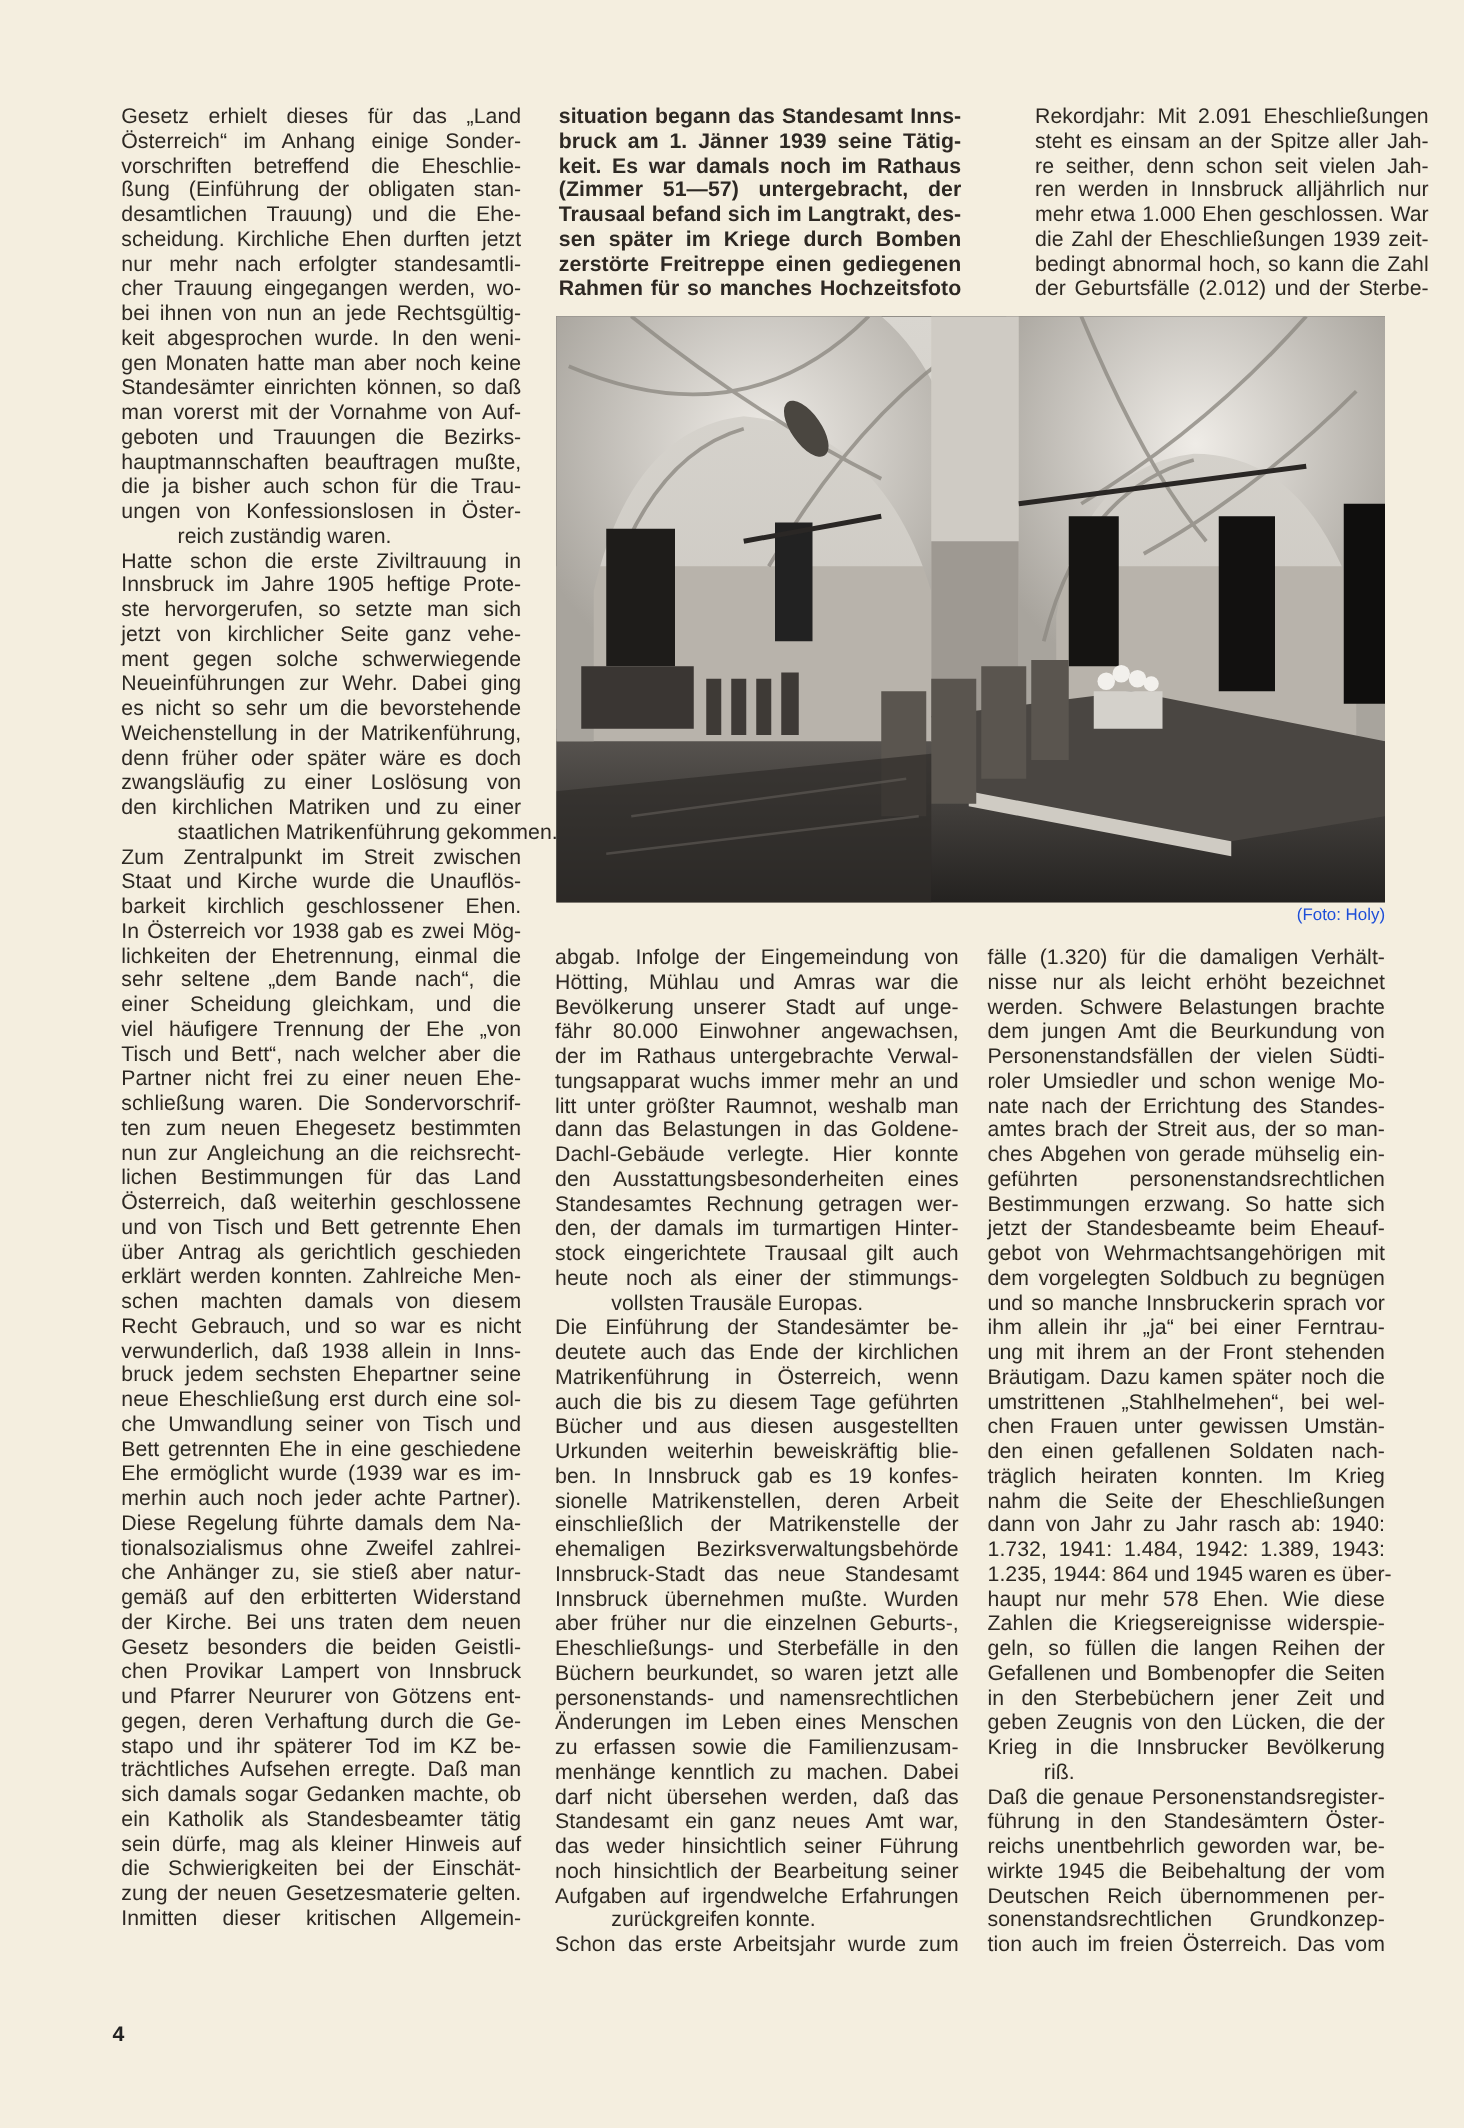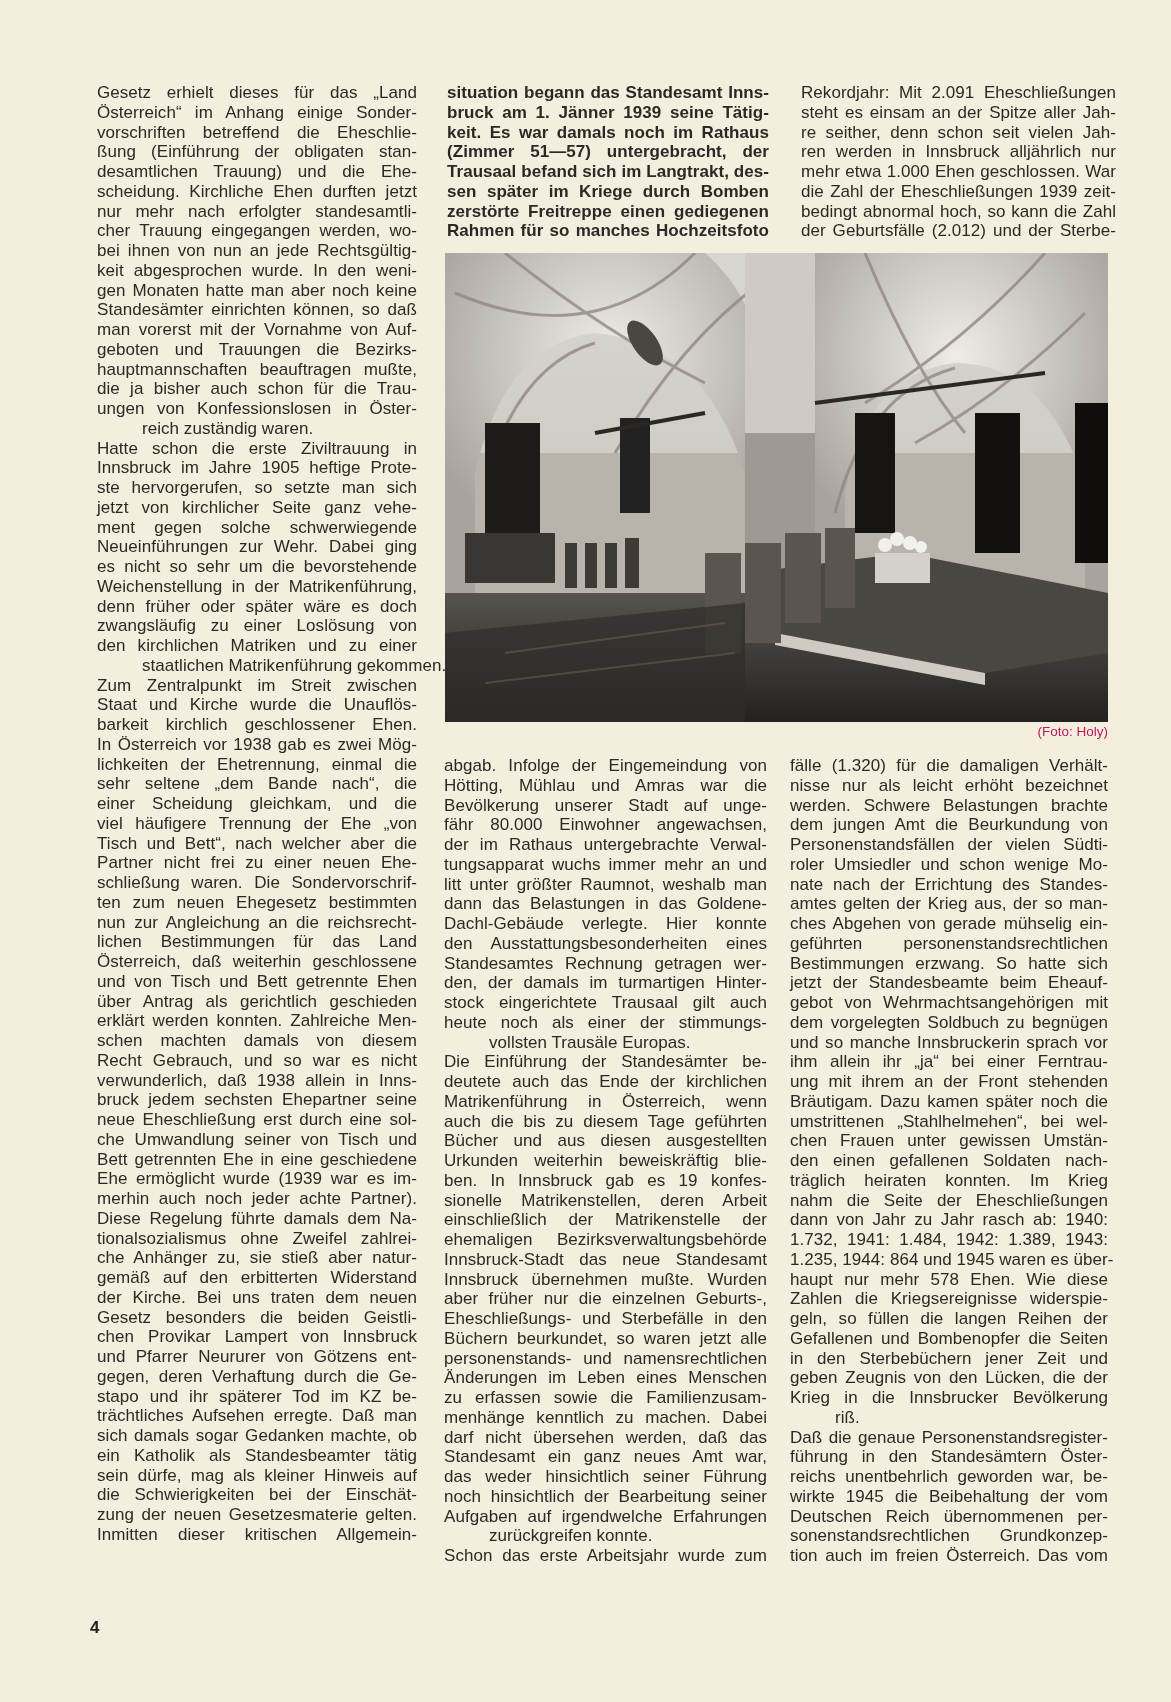--- a/index.html
+++ b/index.html
@@ -23,39 +23,39 @@
       display: block;
       white-space: nowrap;
       text-align: justify;
       text-align-last: justify;
       height: 19.75px;
       overflow: visible;
     }
     .col .ln.last { text-align-last: left; margin-left: 45px; }
     #col1 { left: 97px; top: 83px; width: 320px; }
     #col2top { left: 447px; top: 83px; width: 322px; font-weight: bold; }
-    #col3top { left: 801px; top: 83px; width: 315px; }
+    #col3top { left: 828px; top: 83px; width: 315px; }
     #col2bot { left: 444px; top: 756px; width: 323px; }
     #col3bot { left: 790px; top: 756px; width: 318px; }
 
     .photo {
       position: absolute;
       left: 445px; top: 253px;
       width: 663px; height: 469px;
       background: #2a2725;
       overflow: hidden;
     }
     .photo svg { display: block; }
     .caption {
       position: absolute;
       left: 940px; top: 724px;
       width: 168px;
       text-align: right;
       font-size: 13.5px;
-      color: #be185d;
+      color: #1d4ed8;
     }
     .pageno {
       position: absolute;
       left: 90px; top: 1618px;
       font-size: 17px;
       font-weight: bold;
       color: #222;
     }
   </style>
 </head>
@@ -285,21 +285,21 @@
     <span class="ln">Schon das erste Arbeitsjahr wurde zum</span>
   </div>
 <div id="col3bot" class="col">
     <span class="ln">fälle (1.320) für die damaligen Verhält-</span>
     <span class="ln">nisse nur als leicht erhöht bezeichnet</span>
     <span class="ln">werden. Schwere Belastungen brachte</span>
     <span class="ln">dem jungen Amt die Beurkundung von</span>
     <span class="ln">Personenstandsfällen der vielen Südti-</span>
     <span class="ln">roler Umsiedler und schon wenige Mo-</span>
     <span class="ln">nate nach der Errichtung des Standes-</span>
-    <span class="ln">amtes gelten der Krieg aus, der so man-</span>
+    <span class="ln">amtes brach der Streit aus, der so man-</span>
     <span class="ln">ches Abgehen von gerade mühselig ein-</span>
     <span class="ln">geführten personenstandsrechtlichen</span>
     <span class="ln">Bestimmungen erzwang. So hatte sich</span>
     <span class="ln">jetzt der Standesbeamte beim Eheauf-</span>
     <span class="ln">gebot von Wehrmachtsangehörigen mit</span>
     <span class="ln">dem vorgelegten Soldbuch zu begnügen</span>
     <span class="ln">und so manche Innsbruckerin sprach vor</span>
     <span class="ln">ihm allein ihr „ja“ bei einer Ferntrau-</span>
     <span class="ln">ung mit ihrem an der Front stehenden</span>
     <span class="ln">Bräutigam. Dazu kamen später noch die</span>

